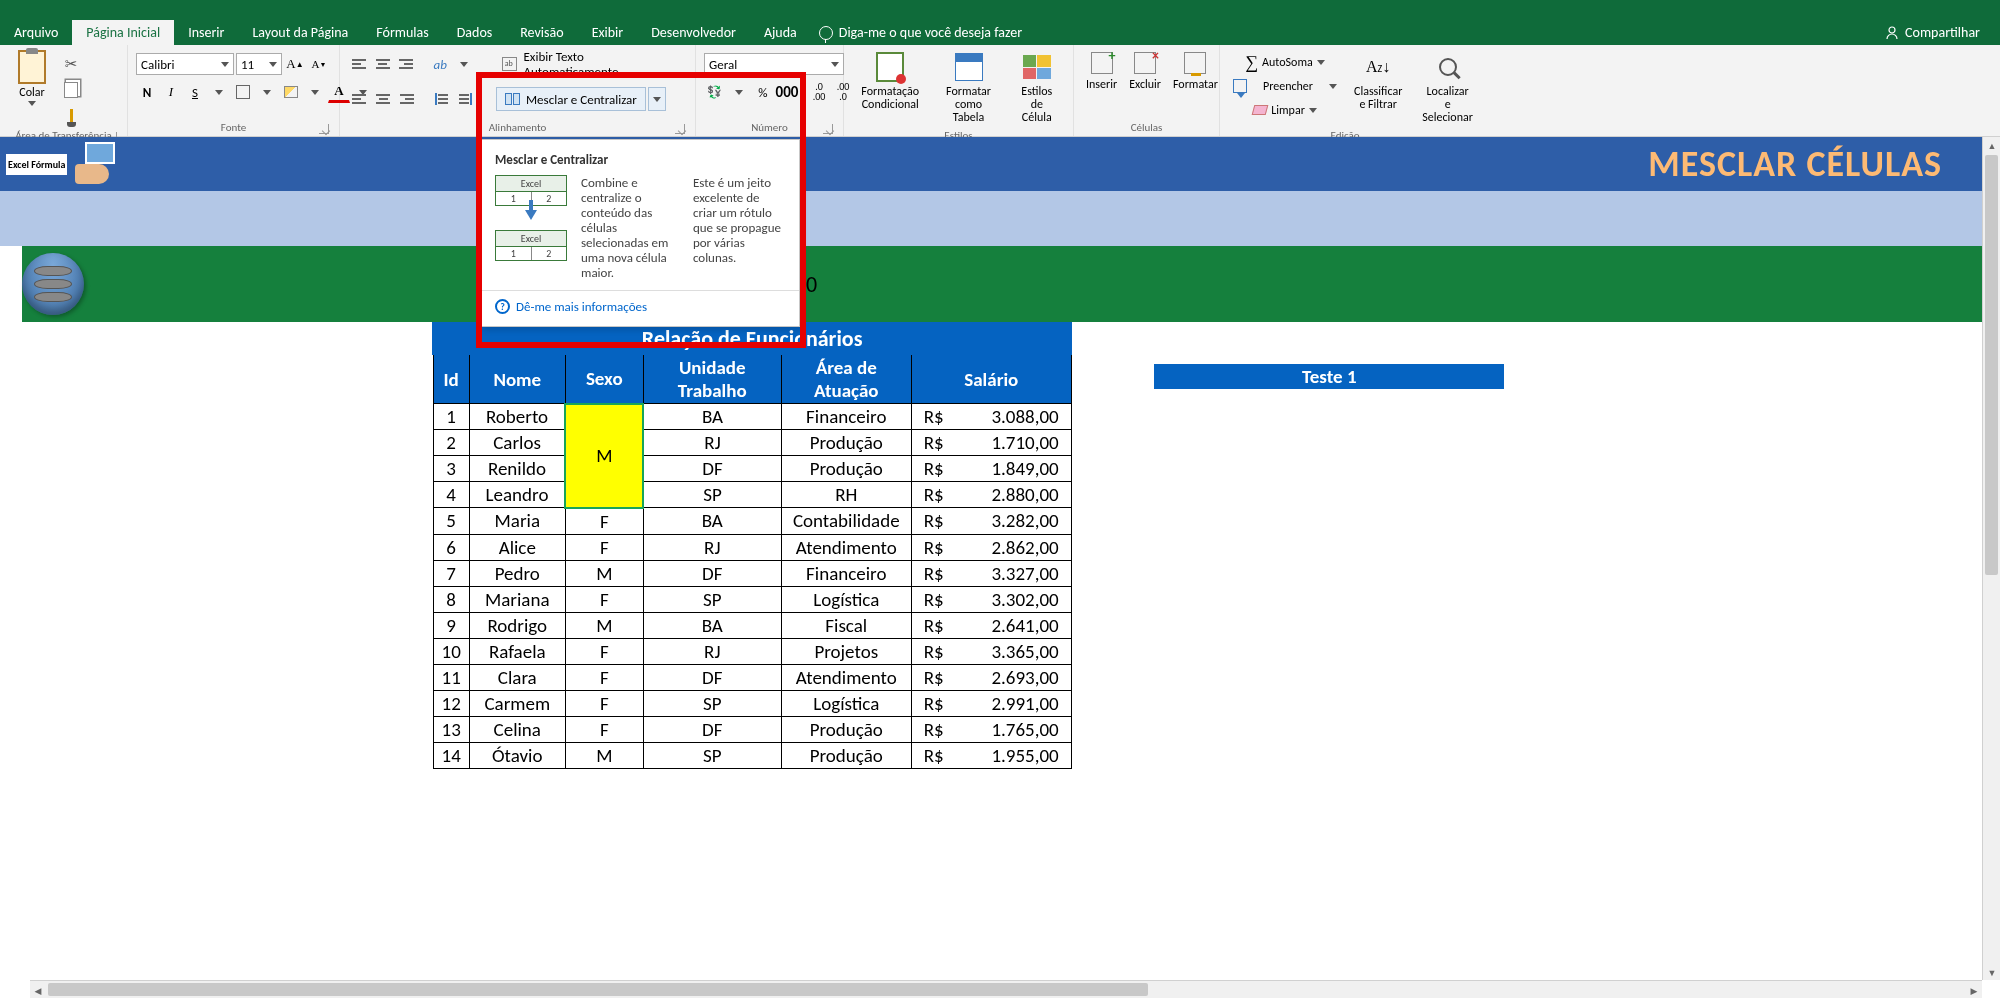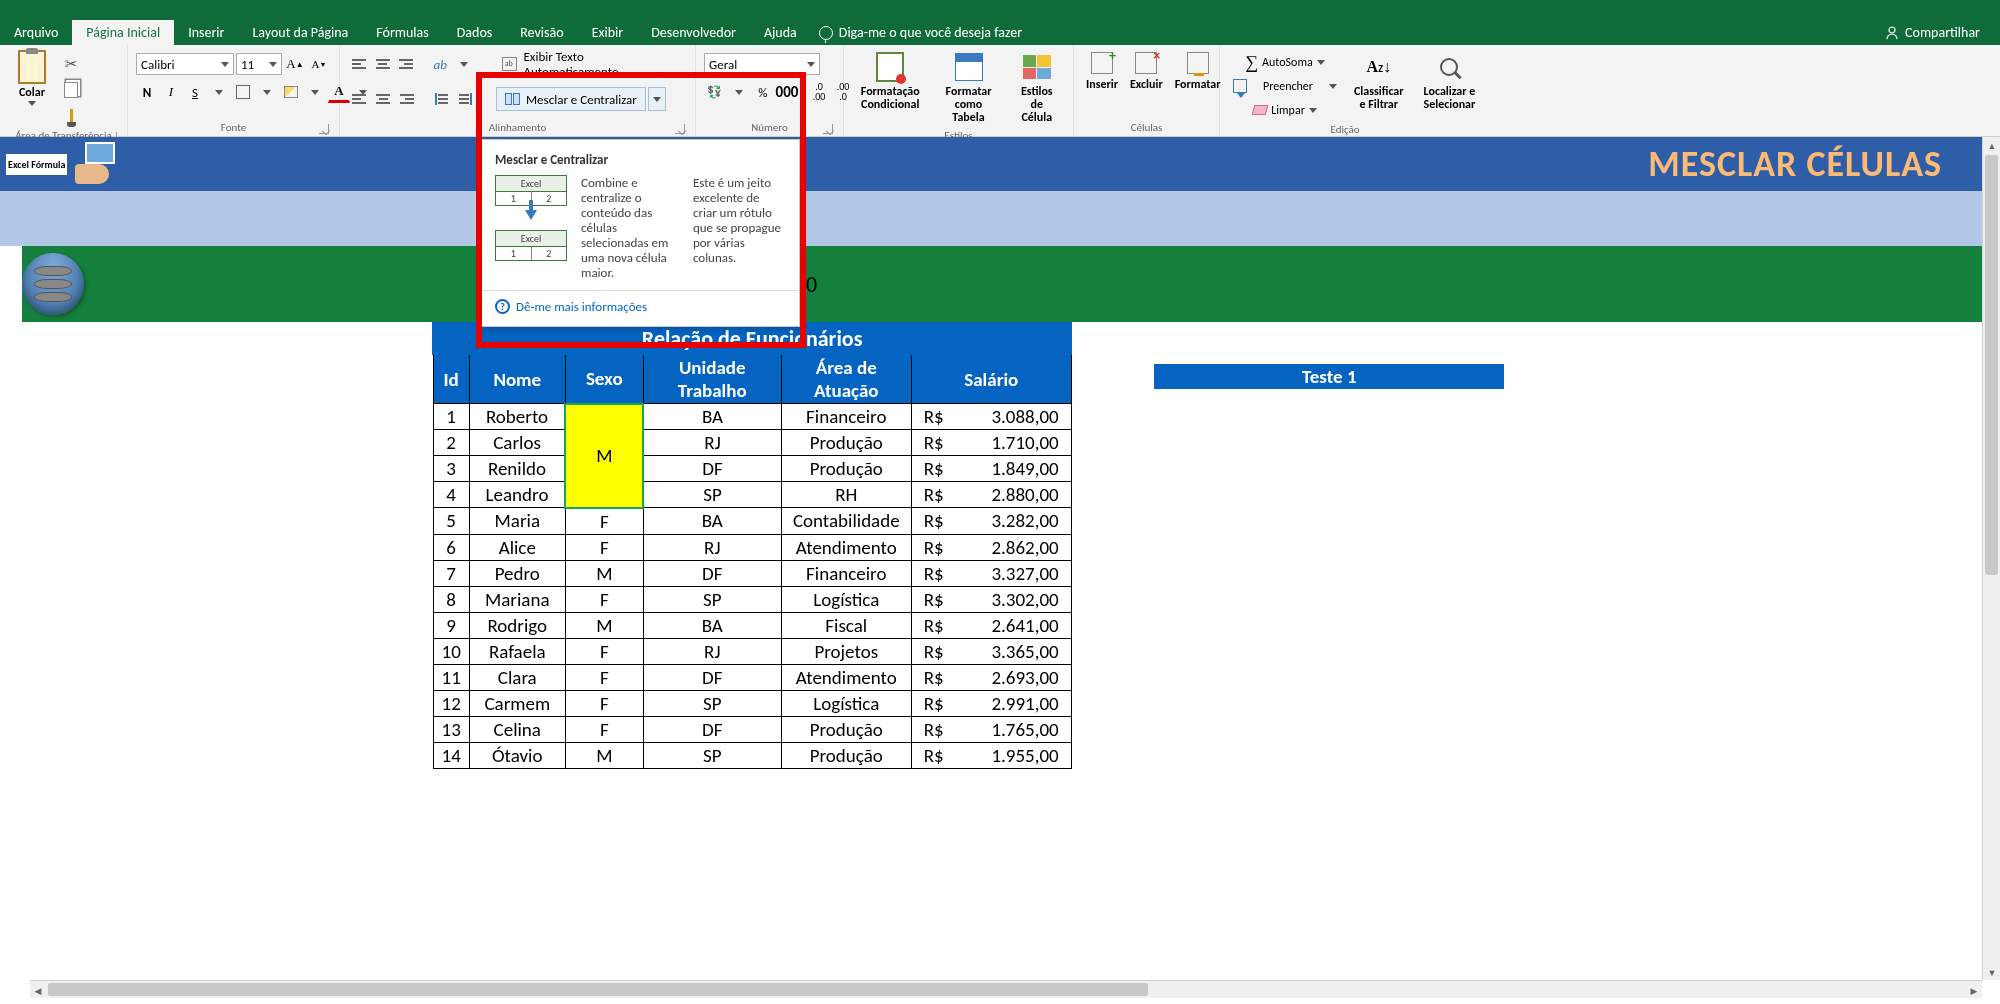--- a/index.html
+++ b/index.html
@@ -18,21 +18,21 @@
 .bulb::after { content:""; position:absolute; width:1.5px; height:4px; background:#fff; bottom:-4px; left:5px; }
 
 
 .ribbon { height:92px; background:#f3f3f3; border-bottom:1px solid #d0d0d0; display:flex; position:relative; }
 .ribbon-group { border-right:1px solid #e1e1e1; padding:4px 8px 0 8px; display:flex; flex-direction:column; }
 .ribbon-group-body { display:flex; align-items:flex-start; gap:4px; flex:1; }
 .ribbon-group-label { font-size:11px; color:#666; text-align:center; padding:2px 0; display:flex; justify-content:center; position:relative; }
 .dlg-launcher { position:absolute; right:2px; bottom:2px; width:10px; height:10px; border:1px solid #999; border-top:none; border-left:none; }
 .dlg-launcher::after { content:""; position:absolute; width:5px; height:5px; border-right:1px solid #999; border-bottom:1px solid #999; transform:rotate(45deg); right:-1px; bottom:-1px; }
 
-.big-btn { display:flex; flex-direction:column; align-items:center; justify-content:center; padding:2px 8px; font-size:12px; gap:2px; cursor:pointer;font-weight:bold; }
+.big-btn { display:flex; flex-direction:column; align-items:center; justify-content:center; padding:2px 8px; font-size:12px; gap:2px; cursor:pointer; }
 .big-icon { width:32px; height:32px; display:flex; align-items:center; justify-content:center; }
 .small-row { display:flex; gap:2px; align-items:center; }
 .small-btn { width:22px; height:22px; display:flex; align-items:center; justify-content:center; cursor:pointer; font-size:13px; border:1px solid transparent; }
 .sel { height:22px; border:1px solid #ababab; background:#fff; font-size:13px; padding:0 4px; display:flex; align-items:center; justify-content:space-between; gap:6px; }
 .chev { width:0; height:0; border-left:4px solid transparent; border-right:4px solid transparent; border-top:5px solid #555; }
 
 
 .ic-paste { width:28px; height:34px; border:2px solid #b07a2a; background:#fff3d6; position:relative; }
 .ic-paste::before { content:""; position:absolute; top:-4px; left:6px; width:12px; height:6px; background:#888; border-radius:2px 2px 0 0; }
 .ic-scissors { font-size:15px; color:#555; }
@@ -309,21 +309,21 @@
       </div>
     </div>
     <div class="ribbon-group-label">
         <span>Alinhamento</span>
         <span class="dlg-launcher"></span>
       </div>
   </div>
 
   <div class="ribbon-group" style="width:148px;">
     <div class="ribbon-group-body" style="flex-direction:column;gap:6px;padding-top:4px;">
-      <div class="sel" style="width:116px;">
+      <div class="sel" style="width:140px;">
           <span>Geral</span>
           <span class="chev"></span>
         </div>
       <div class="small-row">
         <div class="small-btn">
             <span class="ic-curr">💱</span>
           </div>
         <div class="small-btn">
             <span class="chev"></span>
           </div>

